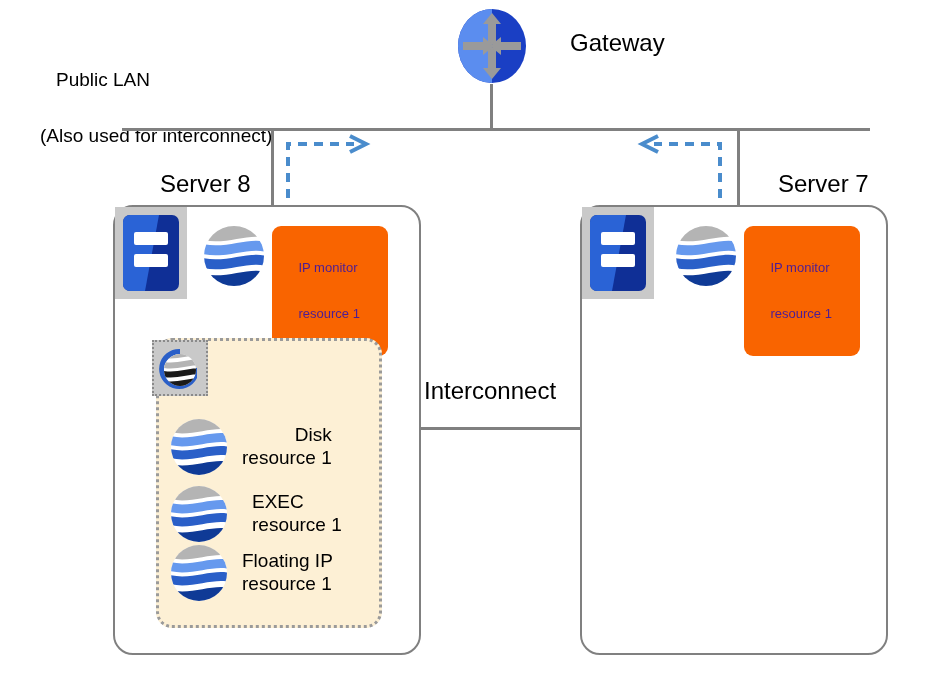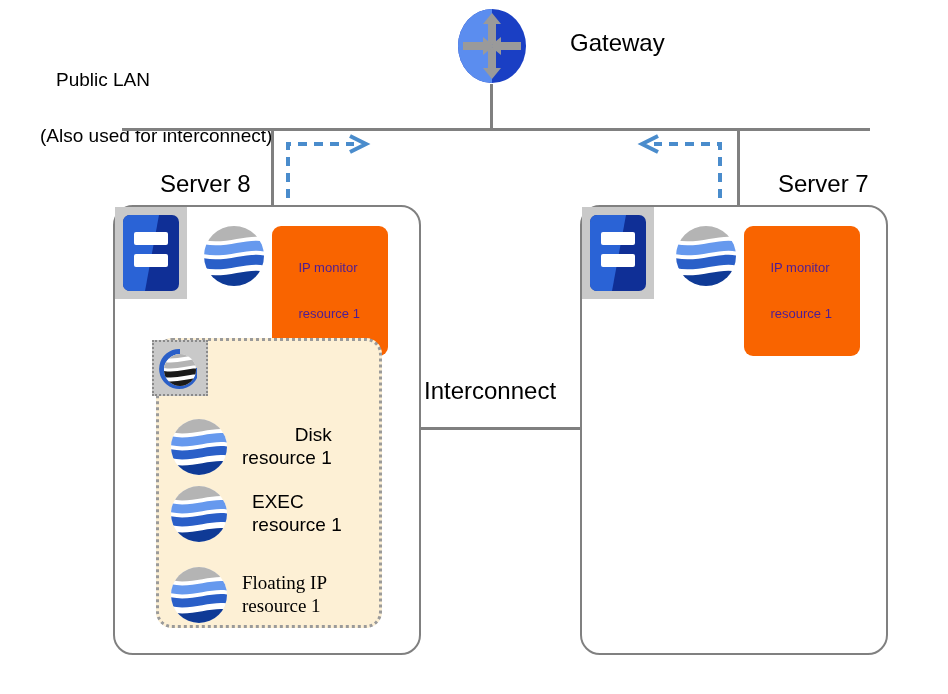--- a/index.html
+++ b/index.html
@@ -218,21 +218,21 @@
           <path d="M-4 -4 H62 V13 C45 6 20 21 -4 13 Z" fill="#b4b4b4"></path>
           <path d="M-4 17 C20 25 45 10 62 17 V26 C45 19 20 34 -4 26 Z" fill="#6699ee"></path>
           <path d="M-4 30 C20 38 45 23 62 30 V39 C45 32 20 47 -4 39 Z" fill="#2a5fc8"></path>
           <path d="M-4 45 C20 53 45 38 62 45 V66 H-4 Z" fill="#0f3a96"></path>
         </g>
       </svg>
     </span>
     <span class="abs res-text" style="left:72px; top:5px;margin-left:10px;"><span>EXEC</span><br><span>resource 1</span></span>
   </div>
 
-  <div class="abs res-row" style="left:170px; top:566px; width:210px; height:58px;font-family:Liberation Serif, serif;">
+  <div class="abs res-row" style="left:170px; top:544px; width:210px; height:58px;">
     <span class="abs" style="left:0px; top:0px; width:58px; height:58px;">
       <svg width="58" height="58" viewBox="0 0 58 58">
         <defs>
             <clipPath id="gclipC">
               <circle cx="29" cy="29" r="28"></circle>
             </clipPath>
           </defs>
         <g clip-path="url(#gclipC)">
           <rect x="0" y="0" width="58" height="58" fill="#ffffff"></rect>
           <path d="M-4 -4 H62 V13 C45 6 20 21 -4 13 Z" fill="#b4b4b4"></path>

